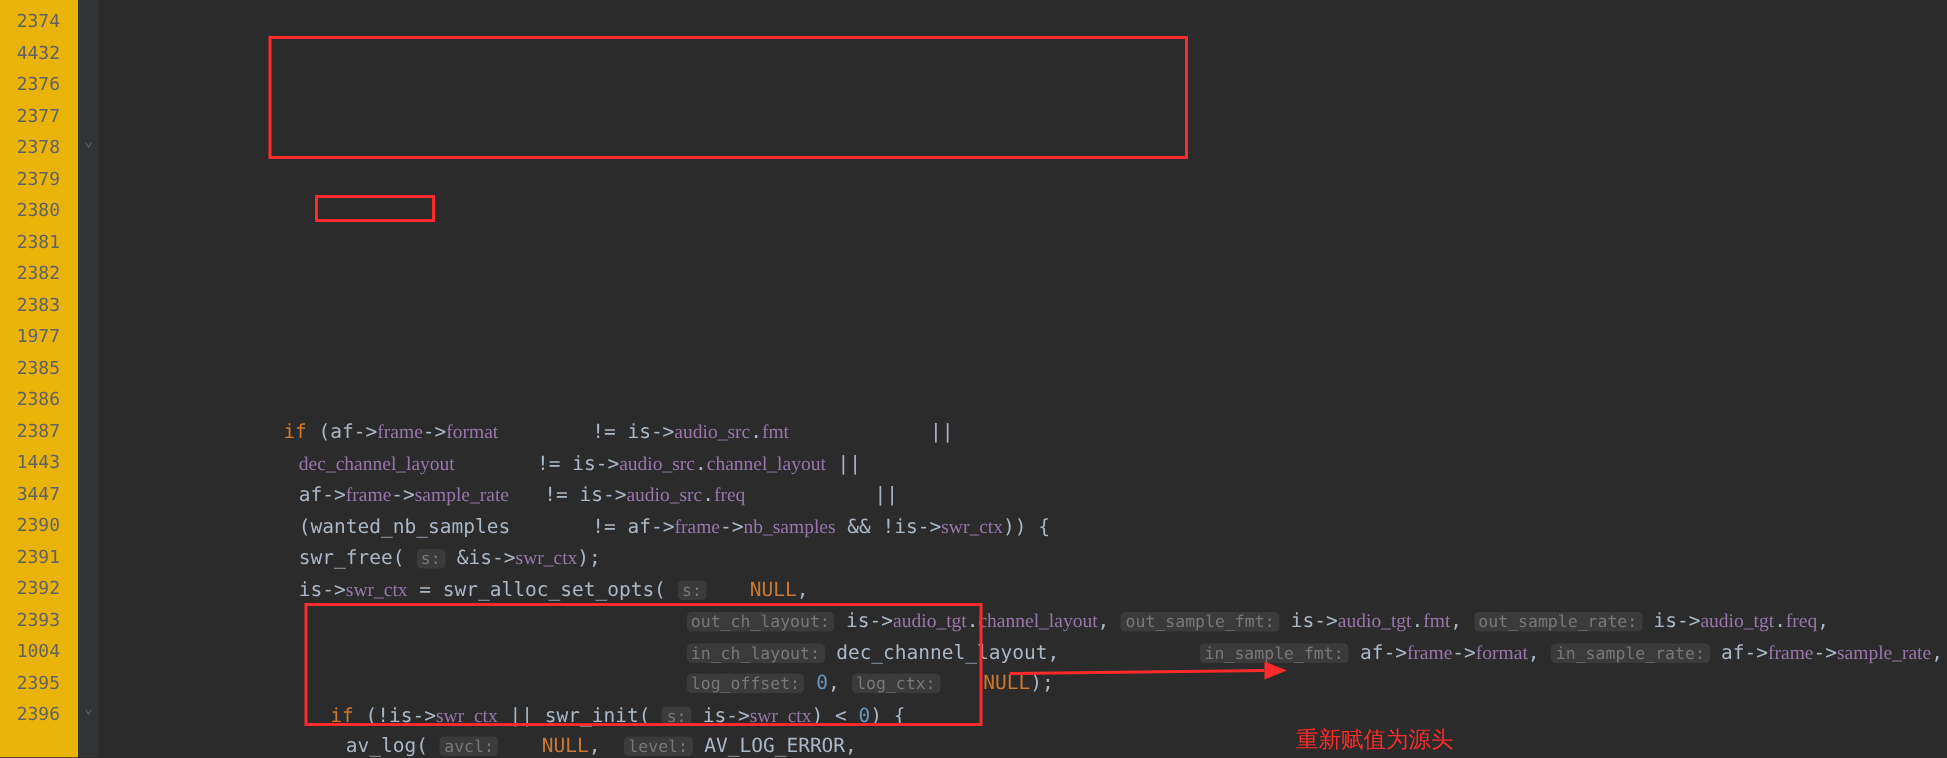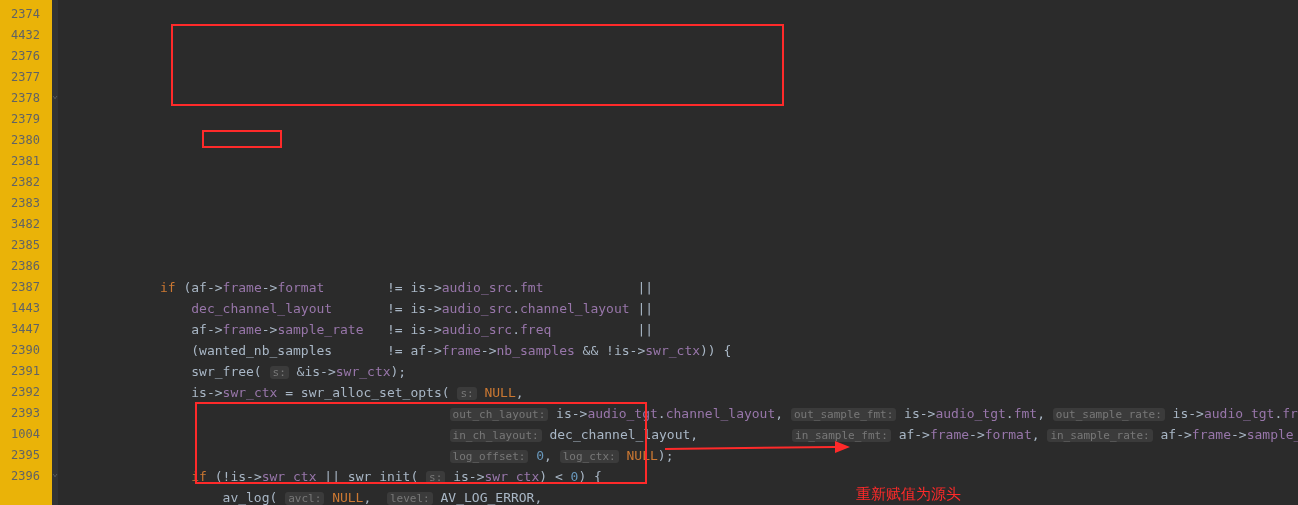--- a/index.html
+++ b/index.html
@@ -43,22 +43,22 @@
     line-height: 21px;
   }
   .code {
     flex: 1;
     padding: 4px 0 4px 8px;
     line-height: 21px;
     white-space: pre;
     position: relative;
   }
   .line { height: 21px; position: relative; }
-  .kw { color: #cc7832; }
-  .prop { color: #9876aa; }
+  .kw { color: #cc7832; margin-left: 21px; }
+  .prop { color: #9876aa; font-family: Liberation Serif, serif; }
   .num { color: #6897bb; }
   .hint { color: #787878; background: #3b3b3b; padding: 0 3px; border-radius: 3px; font-size: 11px;}
 
   .redbox {
     position: absolute;
     border: 2px solid #ff2a2a;
     pointer-events: none;
     z-index: 5;
   }
   .arrow {
@@ -88,21 +88,21 @@
       <div>2374</div>
       <div>4432</div>
       <div>2376</div>
       <div>2377</div>
       <div>2378</div>
       <div>2379</div>
       <div>2380</div>
       <div>2381</div>
       <div>2382</div>
       <div>2383</div>
-      <div>3482</div>
+      <div>1977</div>
       <div>2385</div>
       <div>2386</div>
       <div>2387</div>
       <div>1443</div>
       <div>3447</div>
       <div>2390</div>
       <div>2391</div>
       <div>2392</div>
       <div>2393</div>
       <div>1004</div>

